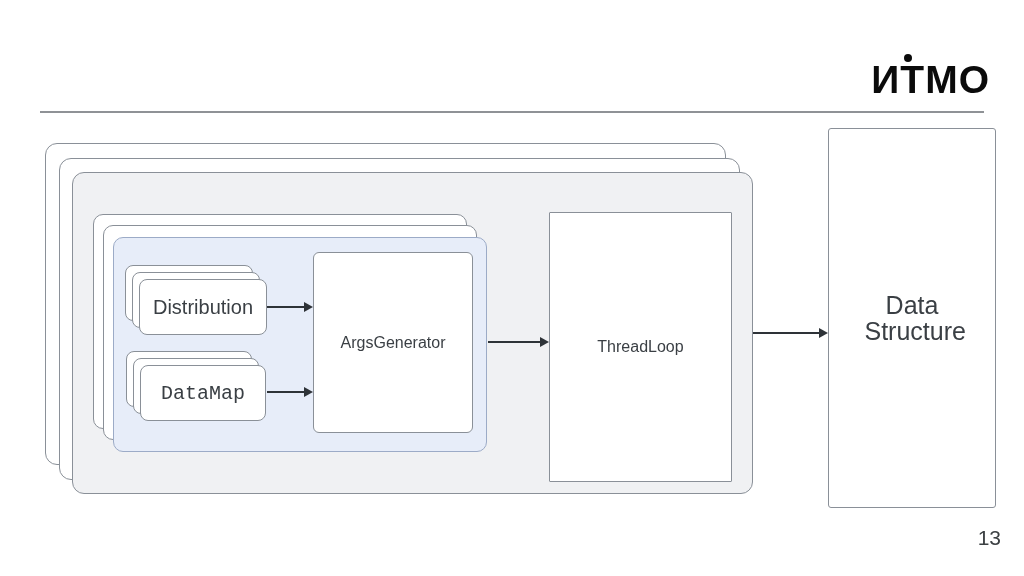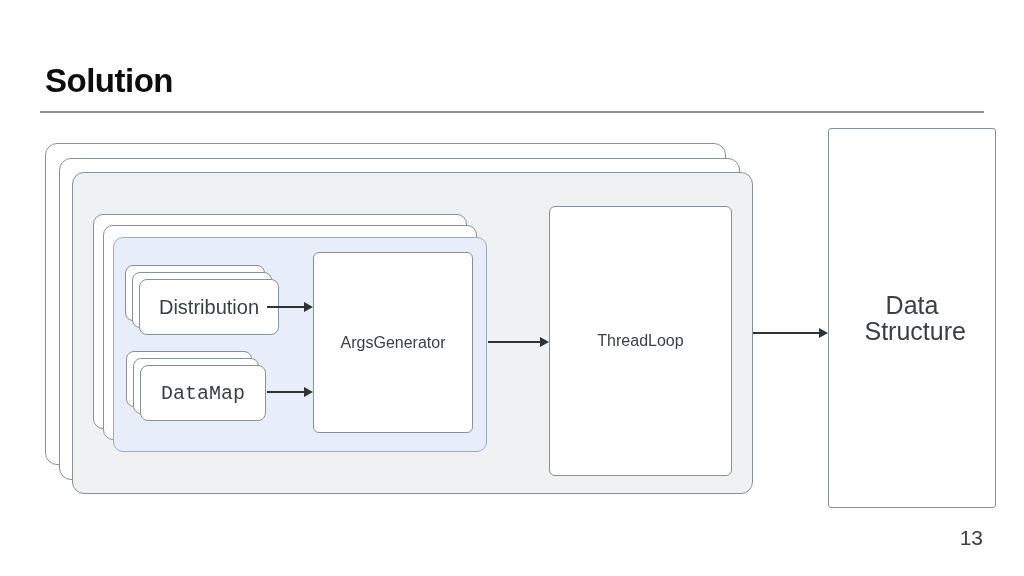--- a/index.html
+++ b/index.html
@@ -37,21 +37,21 @@
     position:absolute;right:34px;top:60px;
     font-size:39px;font-weight:800;letter-spacing:1px;
     color:#0b0b0b;line-height:1;
   }
   .logo-dot{
     position:absolute;left:33px;top:-6px;
     width:8px;height:8px;border-radius:50%;
     background:#0b0b0b;
   }
   .page-number{
-    position:absolute;right:41px;top:526px;
+    position:absolute;right:23px;top:526px;
     font-size:21px;color:#3c4043;font-weight:500;
   }
   
   .layer{
     position:absolute;
     background:#ffffff;
     border:1px solid var(--border);
   }
   .node{
     position:absolute;
@@ -65,49 +65,52 @@
   .outer.l1{left:45px;top:143px;}
   .outer.l2{left:59px;top:158px;}
   .outer.l3{left:72px;top:172px;background:var(--container-fill);}
   
   .inner{width:374px;height:215px;border-radius:10px;}
   .inner.l1{left:93px;top:214px;}
   .inner.l2{left:103px;top:225px;}
   .inner.l3{left:113px;top:237px;background:var(--inner-fill);border-color:var(--inner-border);}
   
   .small{border-radius:8px;}
-  .dist{width:140px;height:56px;}
+  .dist{width:128px;height:56px;}
   .dist.l1{left:125px;top:265px;}
   .dist.l2{left:132px;top:272px;}
   .dist.l3{left:139px;top:279px;}
   .dmap{width:126px;height:56px;}
   .dmap.l1{left:126px;top:351px;}
   .dmap.l2{left:133px;top:358px;}
   .dmap.l3{left:140px;top:365px;font-family:Liberation Mono, monospace;}
   .small.l3{display:flex;align-items:center;justify-content:center;color:var(--text);font-size:20px;}
   
   .args{left:313px;top:252px;width:160px;height:181px;border-radius:6px;}
-  .thread{left:549px;top:206px;width:183px;height:270px;border-radius:6px;}
+  .thread{left:549px;top:212px;width:183px;height:270px;border-radius:1px;}
   .datastruct{left:828px;top:128px;width:168px;height:380px;border-radius:3px;font-size:25px;line-height:26px;}
   .datastruct span{display:inline-block;max-width:95px;}
   
   .arrow-line{position:absolute;height:2px;background:var(--arrow);}
   .arrow-head{
     position:absolute;width:0;height:0;
     border-top:5px solid transparent;
     border-bottom:5px solid transparent;
     border-left:9px solid var(--arrow);
   }
 </style>
 </head>
 <body>
 
 <div class="slide">
 
-  <div class="title">Solution</div>
+  <div class="logo">
+    <span>ИТМО</span>
+    <span class="logo-dot"></span>
+  </div>
   <div class="rule"></div>
 
   <div>
 
     <div>
       <div class="layer outer l1"></div>
       <div class="layer outer l2"></div>
       <div class="layer outer l3"></div>
     </div>
 

